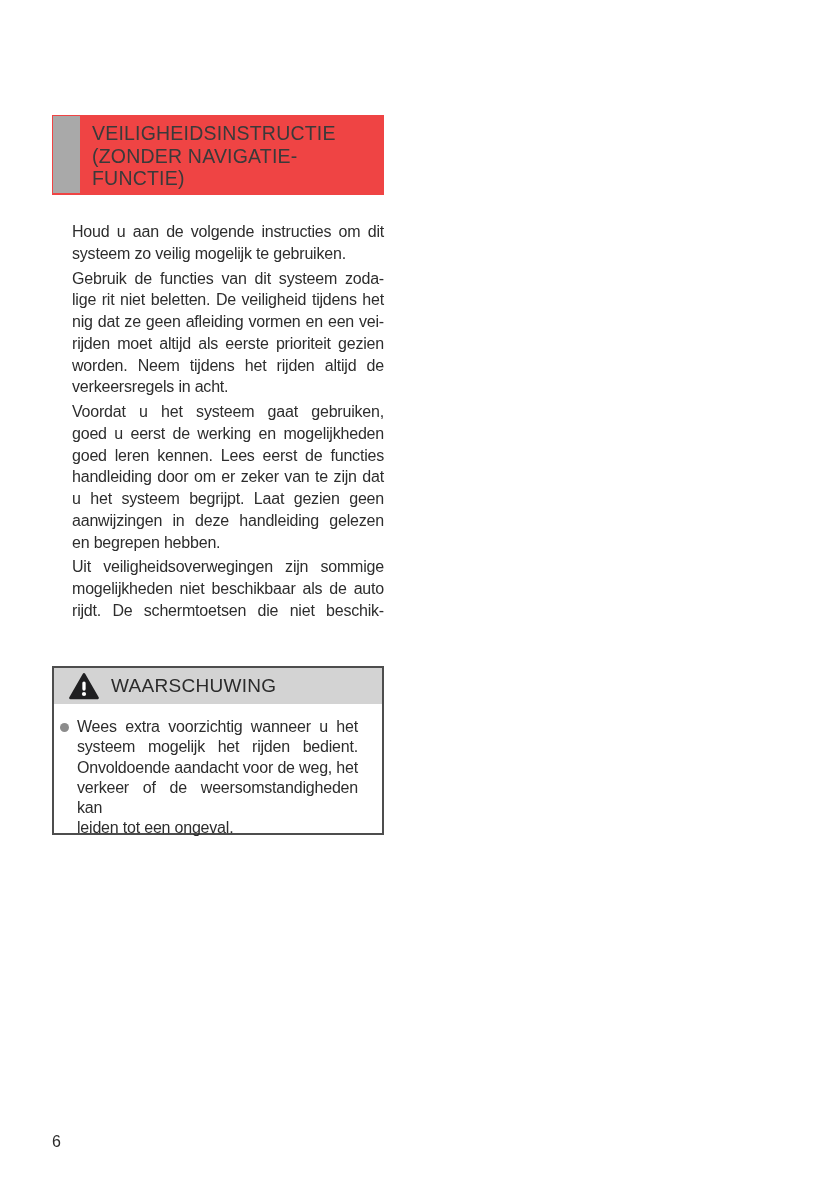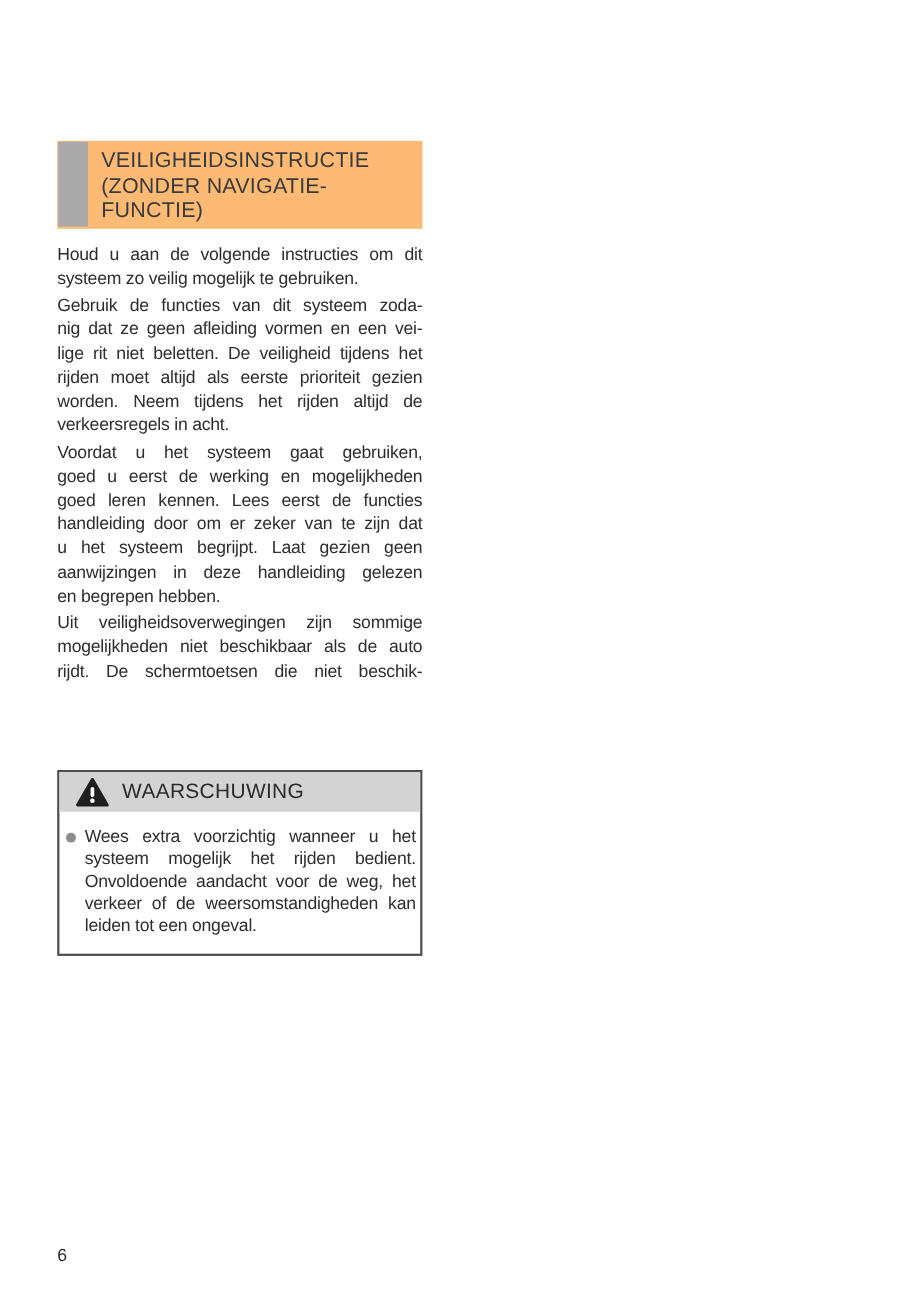--- a/index.html
+++ b/index.html
@@ -10,23 +10,23 @@
     height: 1191px;
     background: #ffffff;
     font-family: "Liberation Sans", sans-serif;
     color: #2d2d2d;
     overflow: hidden;
   }
 
   
   .title-box {
     position: absolute;
-    left: 52px; top: 128px;
+    left: 52px; top: 115px;
     width: 332px; height: 80px;
-    background: #fdba74;
+    background: #ef4444;
   }
   .title-bar {
     position: absolute;
     left: 1px; top: 1px; bottom: 2px;
     width: 27px;
     background: #a9a9a9;
   }
   .title {
     position: absolute;
     left: 40px; top: 7px; right: 4px;
@@ -41,53 +41,53 @@
   
   .body-col {
     position: absolute;
     left: 52px; top: 221px;
     width: 332px;
     font-size: 16px;
     line-height: 21.75px;
     letter-spacing: -0.2px;
     color: #2d2d2d;
   }
-  .para { margin-bottom: 3px; }
+  .para { margin-bottom: 3px; margin-left: 20px; }
   .line {
     display: block;
     text-align: justify;
     text-align-last: justify;
   }
   .line.last { text-align-last: left; }
 
   
   .warning-box {
     position: absolute;
-    left: 52px; top: 700px;
+    left: 52px; top: 666px;
     width: 332px; height: 169px;
     border: 2px solid #4d4d4d;
     background: #ffffff;
   }
   .warning-header {
     height: 36px;
     background: #d3d3d3;
     display: flex;
     align-items: center;
     padding-left: 15px;
   }
   .warning-icon { width: 30px; height: 27px; display: inline-block; }
   .warning-icon svg { width: 100%; height: 100%; display: block; }
   .warning-title {
     margin-left: 12px;
     font-size: 19px;
     letter-spacing: 0.3px;
     color: #2b2b2b;
   }
   .warning-body {
-    padding: 13px 4px 0 6px;
+    padding: 13px 24px 0 6px;
   }
   .warning-item { display: flex; }
   .bullet {
     flex: 0 0 auto;
     width: 9px; height: 9px;
     border-radius: 50%;
     background: #8c8c8c;
     margin: 6px 8px 0 0;
   }
   .wlines {
@@ -120,22 +120,22 @@
     </h1>
   </section>
 
   <div class="body-col">
     <p class="para">
       <span class="line">Houd u aan de volgende instructies om dit</span>
       <span class="line last">systeem zo veilig mogelijk te gebruiken.</span>
     </p>
     <p class="para">
       <span class="line">Gebruik de functies van dit systeem zoda-</span>
+      <span class="line">lige rit niet beletten. De veiligheid tijdens het</span>
       <span class="line">nig dat ze geen afleiding vormen en een vei-</span>
-      <span class="line">lige rit niet beletten. De veiligheid tijdens het</span>
       <span class="line">rijden moet altijd als eerste prioriteit gezien</span>
       <span class="line">worden. Neem tijdens het rijden altijd de</span>
       <span class="line last">verkeersregels in acht.</span>
     </p>
     <p class="para">
       <span class="line">Voordat u het systeem gaat gebruiken,</span>
       <span class="line">goed u eerst de werking en mogelijkheden</span>
       <span class="line">goed leren kennen. Lees eerst de functies</span>
       <span class="line">handleiding door om er zeker van te zijn dat</span>
       <span class="line">u het systeem begrijpt. Laat gezien geen</span>

